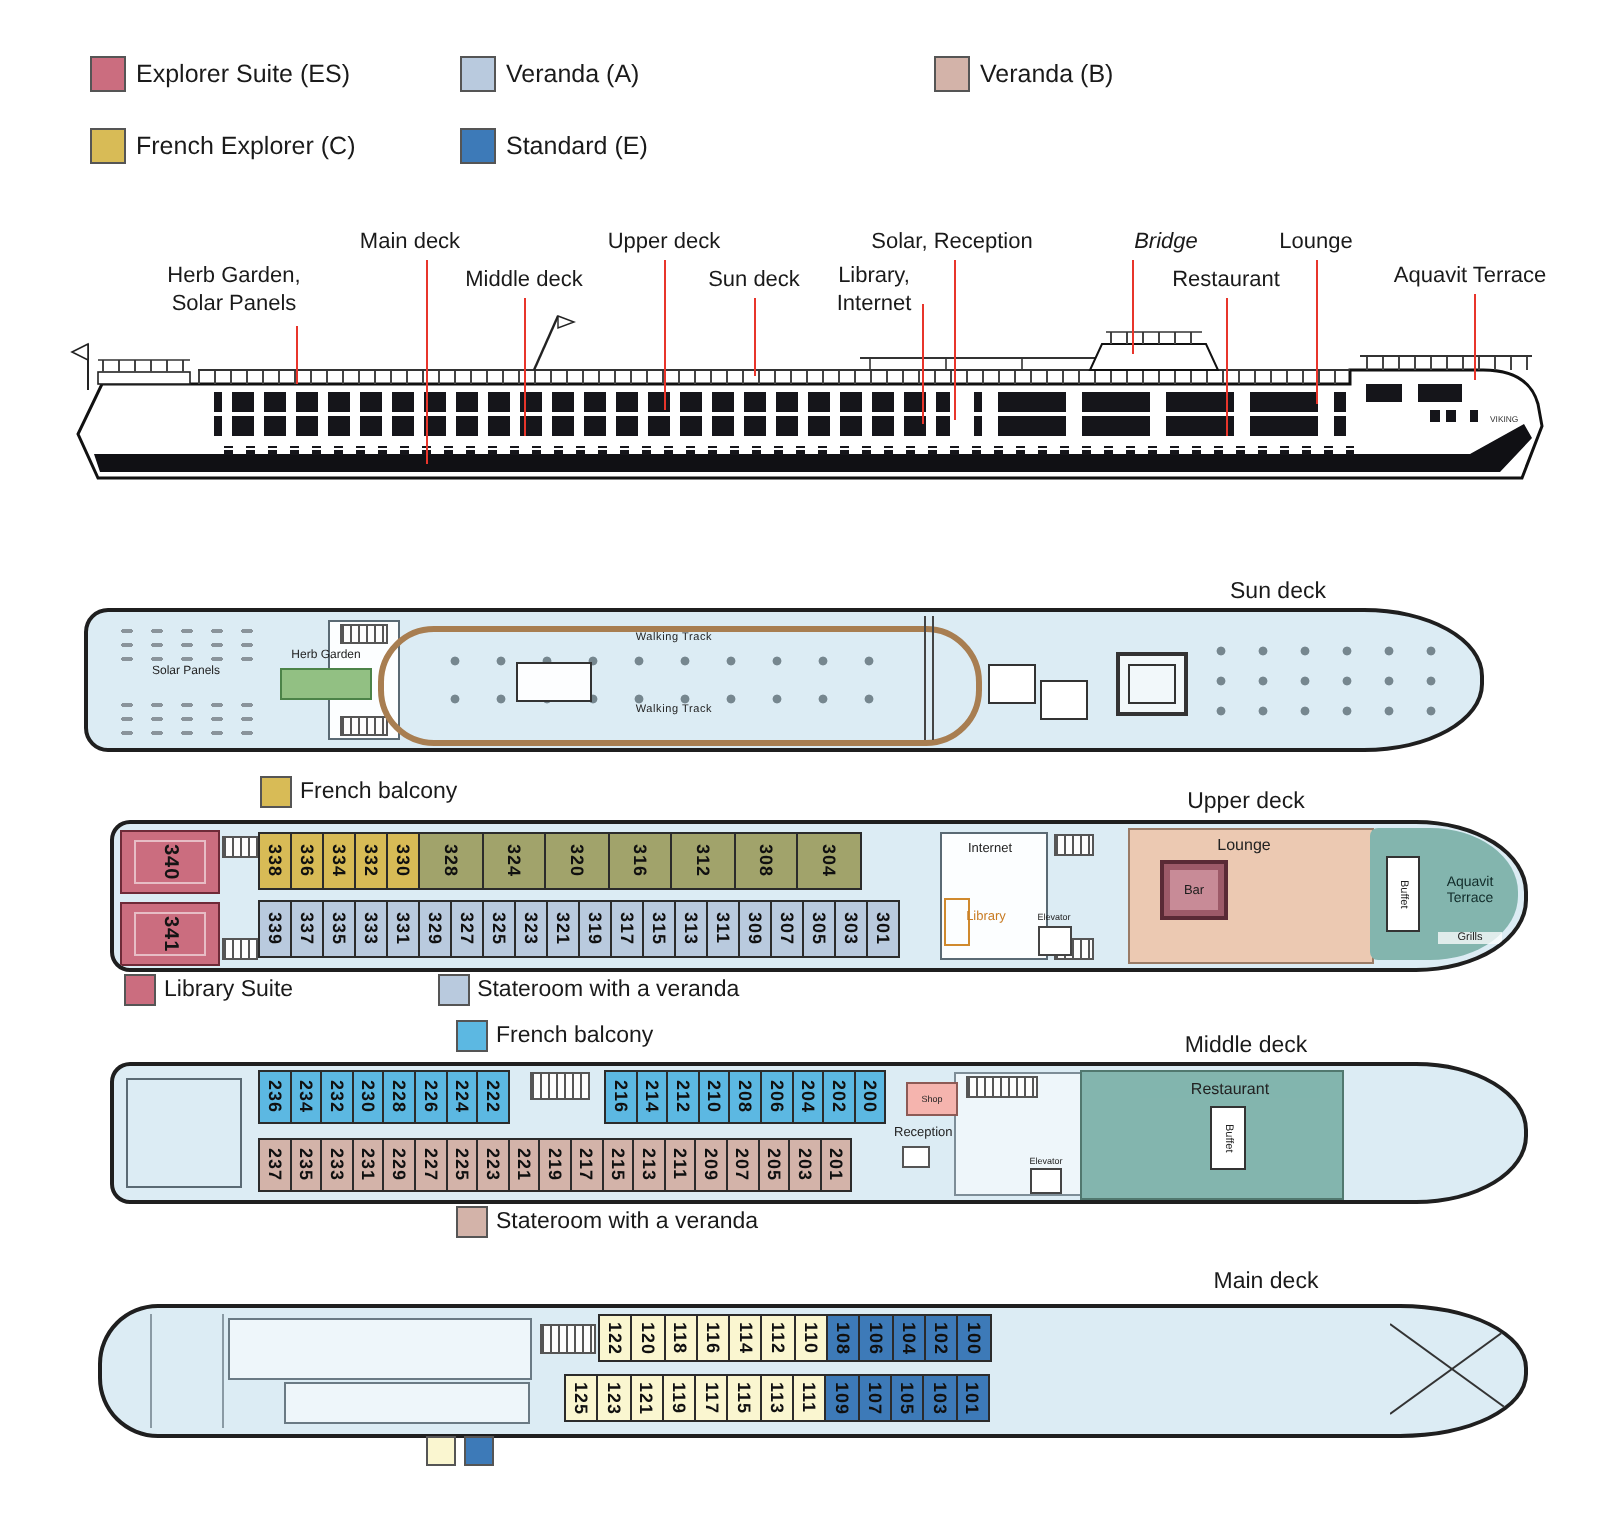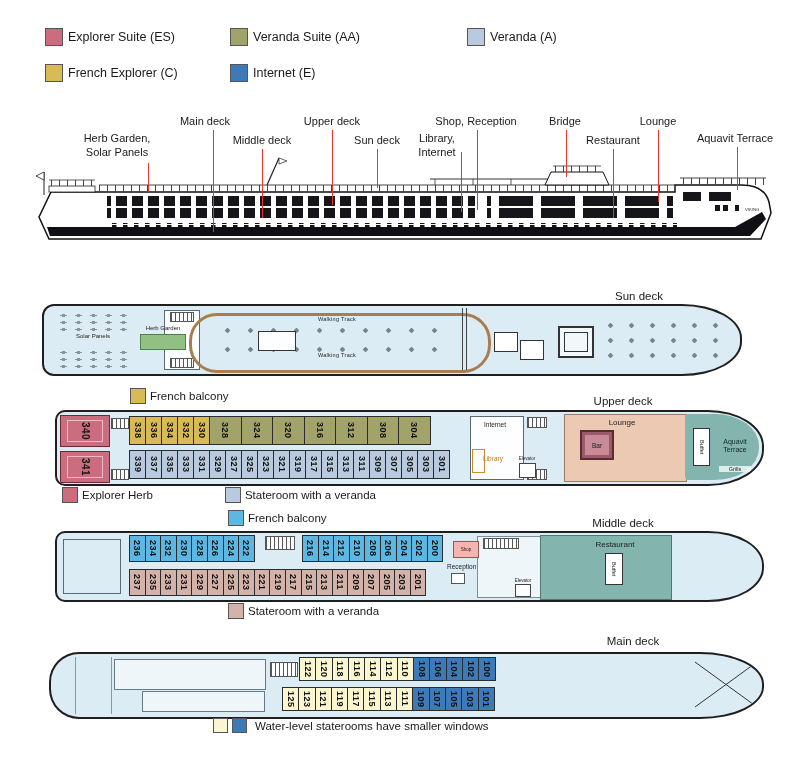--- a/index.html
+++ b/index.html
@@ -73,34 +73,34 @@
 <body>
 
 <div class="page">
 
   <div class="legend-top" id="legend-top">
       <div class="legend-item">
         <span class="swatch" style="background: rgb(203, 109, 127);"></span>
         <span class="legend-label">Explorer Suite (ES)</span>
       </div>
       <div class="legend-item">
-        <span class="swatch" style="background: rgb(161, 163, 107);"></span>
-        <span class="legend-label">Veranda Suite (AA)</span>
-      </div>
-      <div class="legend-item">
         <span class="swatch" style="background: rgb(185, 202, 222);"></span>
         <span class="legend-label">Veranda (A)</span>
       </div>
       <div class="legend-item">
+        <span class="swatch" style="background: rgb(211, 179, 169);"></span>
+        <span class="legend-label">Veranda (B)</span>
+      </div>
+      <div class="legend-item">
         <span class="swatch" style="background: rgb(216, 187, 86);"></span>
         <span class="legend-label">French Explorer (C)</span>
       </div>
       <div class="legend-item">
         <span class="swatch" style="background: rgb(61, 122, 184);"></span>
-        <span class="legend-label">Internet (E)</span>
+        <span class="legend-label">Standard (E)</span>
       </div>
     </div>
 
   <svg class="ship-svg" viewBox="0 0 740 90">
     <defs>
       <pattern id="winpat" width="16" height="10" patternUnits="userSpaceOnUse">
           <rect x="1" width="11" height="10" fill="#15151a"></rect>
         </pattern>
       <pattern id="winpat2" width="42" height="10" patternUnits="userSpaceOnUse">
           <rect x="2" width="34" height="10" fill="#15151a"></rect>
@@ -153,23 +153,23 @@
       <div class="callout-line" style="left: 213px; top: 130px; height: 102px;"></div>
       <div class="callout-label" style="left: 187px; top: 134px;">Middle deck</div>
       <div class="callout-line" style="left: 262px; top: 149px; height: 69px;"></div>
       <div class="callout-label" style="left: 257px; top: 115px;">Upper deck</div>
       <div class="callout-line" style="left: 332px; top: 130px; height: 75px;"></div>
       <div class="callout-label" style="left: 302px; top: 134px;">Sun deck</div>
       <div class="callout-line" style="left: 377px; top: 149px; height: 39px;"></div>
       <div class="callout-label" style="left: 362px; top: 132px;">Library,
 Internet</div>
       <div class="callout-line" style="left: 461px; top: 152px; height: 60px;"></div>
-      <div class="callout-label" style="left: 401px; top: 115px;">Shop, Reception</div>
+      <div class="callout-label" style="left: 401px; top: 115px;">Solar, Reception</div>
       <div class="callout-line" style="left: 477px; top: 130px; height: 80px;"></div>
-      <div class="callout-label" style="left: 490px; top: 115px;">Bridge</div>
+      <div class="callout-label" style="left: 508px; top: 115px; font-style: italic;">Bridge</div>
       <div class="callout-line" style="left: 566px; top: 130px; height: 47px;"></div>
       <div class="callout-label" style="left: 538px; top: 134px;">Restaurant</div>
       <div class="callout-line" style="left: 613px; top: 149px; height: 69px;"></div>
       <div class="callout-label" style="left: 583px; top: 115px;">Lounge</div>
       <div class="callout-line" style="left: 658px; top: 130px; height: 72px;"></div>
       <div class="callout-label" style="left: 660px; top: 132px;">Aquavit Terrace</div>
       <div class="callout-line" style="left: 737px; top: 147px; height: 43px;"></div>
     </div>
 
   <div class="deck-title" style="left:574px;top:290px;">Sun deck</div>
@@ -329,21 +329,21 @@
     <div class="abs vbox" style="left:636px;top:16px;width:15px;height:36px;">
         <span>Buffet</span>
       </div>
     <div class="tinylabel" style="left:655px;top:26px;width:46px;font-size:7px;white-space:pre-line;color:#102a28;">Aquavit
 Terrace</div>
     <div class="tinylabel" style="left:662px;top:54px;width:32px;font-size:5.5px;background:rgba(255,255,255,.75);">Grills</div>
   </div>
   <div class="legend-row upper-below" style="left:62px;top:487px;">
       <div class="legend-item">
         <span class="swatch" style="background: rgb(203, 109, 127);"></span>
-        <span class="legend-label">Explorer Herb</span>
+        <span class="legend-label">Library Suite</span>
       </div>
       <div class="legend-item">
         <span class="swatch" style="background: rgb(185, 202, 222);"></span>
         <span class="legend-label">Stateroom with a veranda</span>
       </div>
     </div>
 
   <div class="legend-row" style="left:228px;top:510px;">
       <div class="legend-item">
         <span class="swatch" style="background: rgb(92, 184, 226);"></span>
@@ -576,16 +576,15 @@
       </div>
     <svg class="abs" style="right:3px;top:2px;width:64px;height:57px;" viewBox="0 0 64 57">
       <line x1="0" y1="6" x2="62" y2="51" stroke="#333" stroke-width="1"></line>
       <line x1="0" y1="51" x2="62" y2="6" stroke="#333" stroke-width="1"></line>
     </svg>
   </div>
 
   <div class="footer-note">
     <span class="swatch" id="fswatch1" style="background: rgb(250, 246, 208);"></span>
     <span class="swatch" id="fswatch2" style="background: rgb(61, 122, 184);"></span>
-    <span class="legend-label">Water-level staterooms have smaller windows</span>
   </div>
 
 </div>
 
 </body></html>

